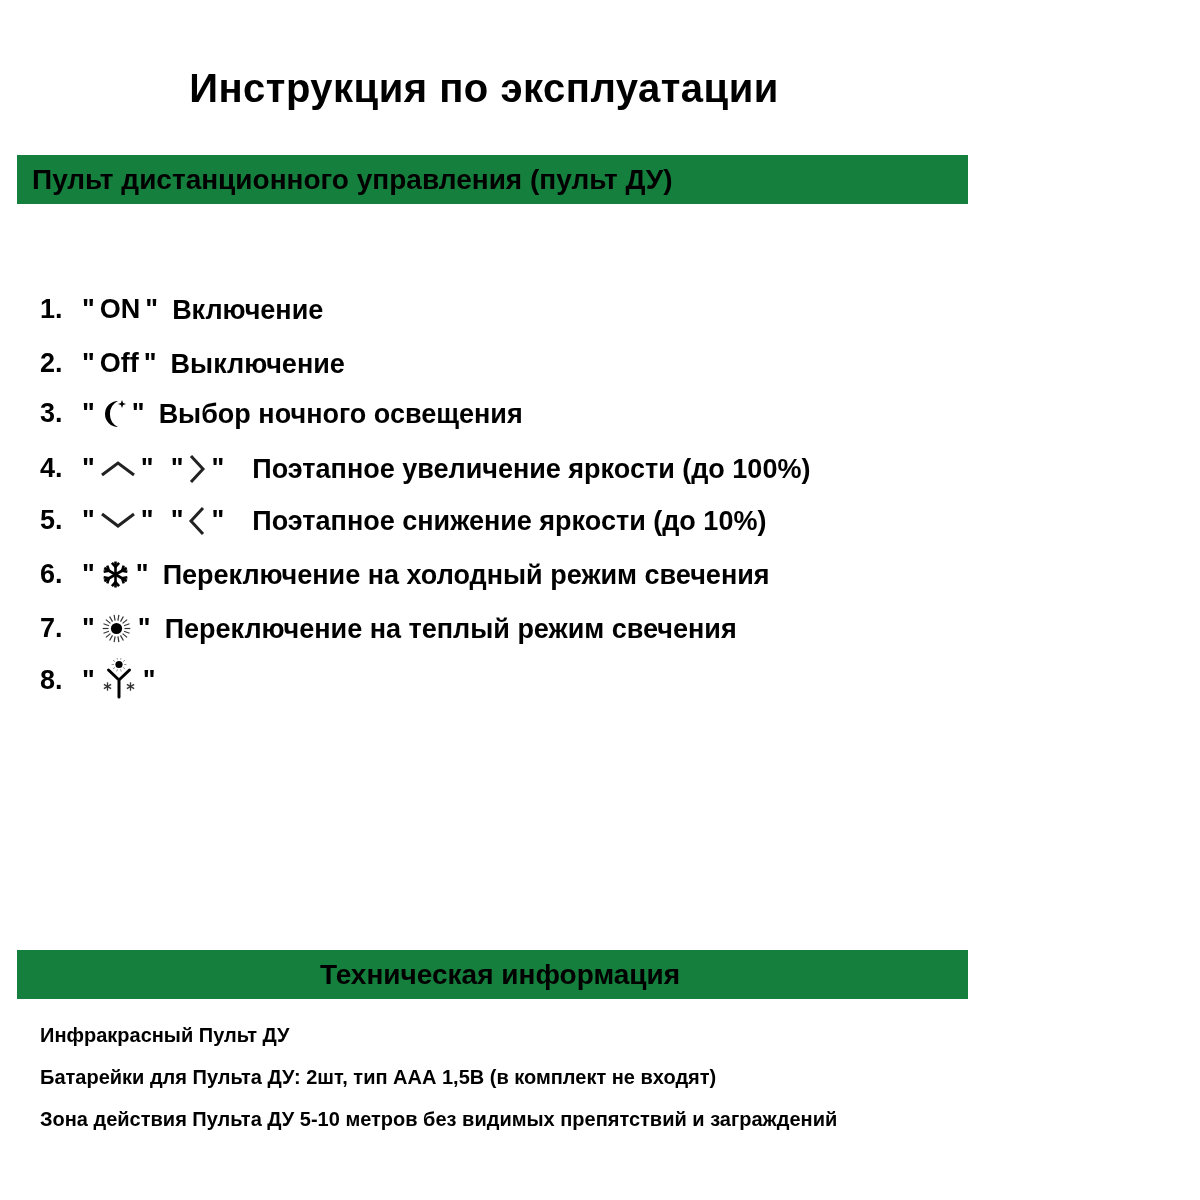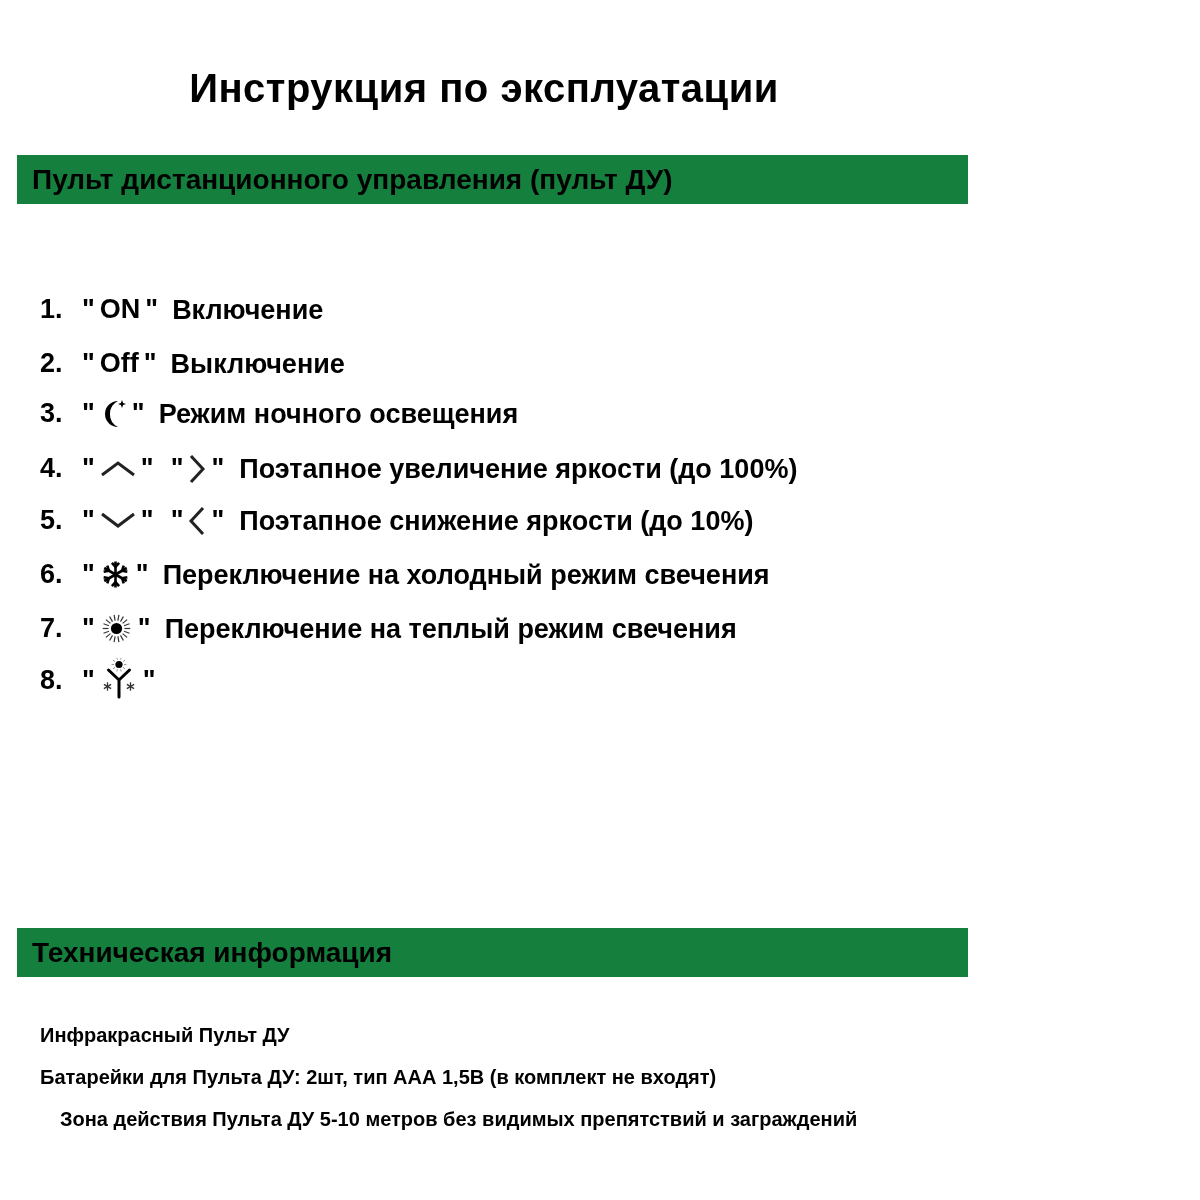--- a/index.html
+++ b/index.html
@@ -11,37 +11,37 @@
   .title{
     position:absolute;top:66px;left:0;width:100%;
     text-align:center;font-size:40px;letter-spacing:0.5px;
   }
   .bar{
     position:absolute;left:17px;right:0;height:49px;background:#15803d;
     display:flex;align-items:center;padding-left:15px;box-sizing:border-box;
     font-size:28px;
   }
   #bar-remote{top:155px;}
-  #bar-tech{top:928px;}
+  #bar-tech{top:950px;justify-content:center;}
   .row{
     position:absolute;left:40px;display:flex;align-items:center;
     font-size:27px;white-space:nowrap;
   }
   .row .num{width:37px;flex:0 0 auto;}
   .row .q{margin:0 5px;flex:0 0 auto;}
   .row .badge{display:flex;align-items:center;flex:0 0 auto;}
   .row .gap{width:7px;flex:0 0 auto;}
   .row .desc{margin-left:9px;white-space:pre-line;line-height:30px;}
-  .row.two-badges .desc{margin-left:10px;}
+  .row.two-badges .desc{margin-left:23px;}
   .row.multiline{align-items:flex-start;}
   .row.multiline .badge{margin-top:-7px;}
   .tech-line{position:absolute;left:40px;font-size:20px;}
   #tech-0{top:1024px;}
   #tech-1{top:1066px;}
-  #tech-2{top:1108px;margin-left:20px;}
+  #tech-2{top:1108px;}
   #remote{position:absolute;left:1000px;top:276px;width:142px;height:509px;}
   svg{display:block;}
   .badge svg{display:block;}
 </style>
 </head>
 <body>
 
 <div class="page">
 
   <div class="title">Инструкция по эксплуатации</div>
@@ -72,21 +72,21 @@
       <div class="row" style="top: 398px;">
         <span class="num">3.</span>
         <span class="q">"</span>
         <span class="badge">
           <svg width="27" height="30" viewBox="0 0 27 30">
             <path d="M18,2 A13,13 0 1,0 18,28 A14.5,14.5 0 0,1 18,2 Z" fill="#000"></path>
             <path d="M22,1 L23.1,3.9 L26,5 L23.1,6.1 L22,9 L20.9,6.1 L18,5 L20.9,3.9 Z" fill="#000"></path>
           </svg>
         </span>
         <span class="q">"</span>
-        <span class="desc">Режим ночного освещения</span>
+        <span class="desc">Выбор ночного освещения</span>
       </div>
       <div class="row two-badges" style="top: 453px;">
         <span class="num">4.</span>
         <span class="q">"</span>
         <span class="badge">
           <svg width="36" height="17" viewBox="0 0 36 17">
             <polyline points="2,15 18,3 34,15" stroke="#222" stroke-width="3" fill="none"></polyline>
           </svg>
         </span>
         <span class="q">"</span>

